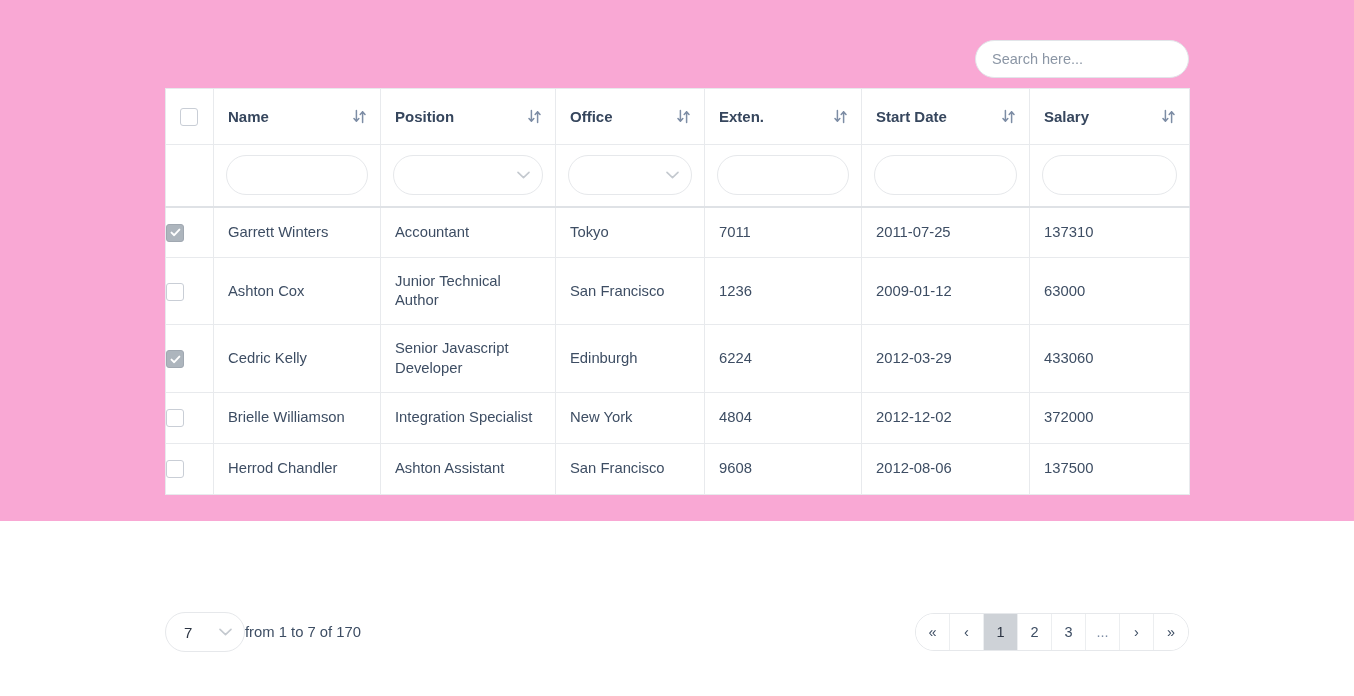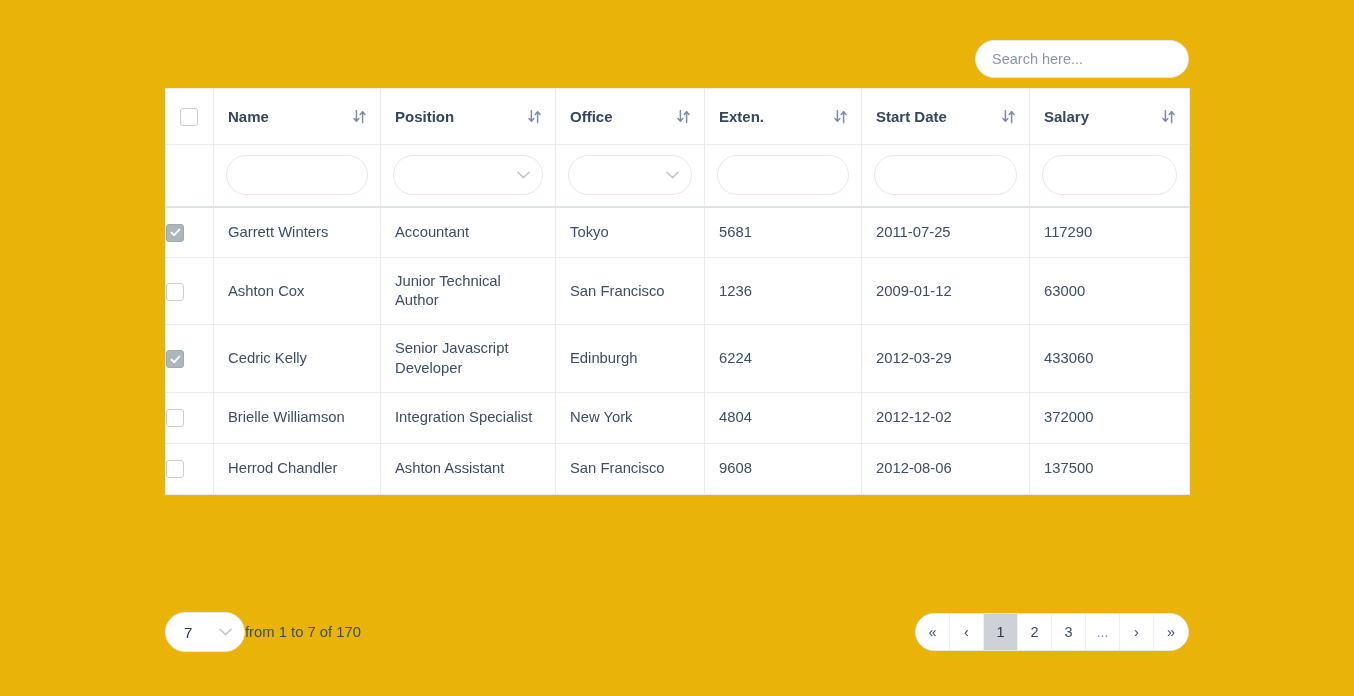--- a/index.html
+++ b/index.html
@@ -9,22 +9,22 @@
     width: 1354px;
     height: 696px;
     background: #ffffff;
     font-family: "Liberation Sans", sans-serif;
     color: #3d4d63;
   }
 
   .page {
     position: relative;
     width: 1354px;
-    height: 696px;
-    background: #eab308;
+    height: 521px;
+    background: #f9a8d4;
   }
 
   
   .search-row {
     position: absolute;
     left: 165px;
     top: 40px;
     width: 1024px;
     display: flex;
     justify-content: flex-end;
@@ -389,23 +389,23 @@
       <tbody class="rows" id="table-body">
           <tr>
             <td class="cell-check"><span class="cbx checked">
                 <svg class="tick" width="11" height="11" viewBox="0 0 11 11" aria-hidden="true">
                   <path d="M1.5 5.6 L4.2 8.2 L9.4 2.6" fill="none" stroke="#ffffff" stroke-width="1.9" stroke-linecap="round" stroke-linejoin="round"></path>
                 </svg>
               </span></td>
             <td>Garrett Winters</td>
             <td>Accountant</td>
             <td>Tokyo</td>
-            <td>5681</td>
+            <td>7011</td>
             <td>2011-07-25</td>
-            <td>117290</td>
+            <td>137310</td>
           </tr>
           <tr>
             <td class="cell-check"><span class="cbx"></span></td>
             <td>Ashton Cox</td>
             <td>Junior Technical Author</td>
             <td>San Francisco</td>
             <td>1236</td>
             <td>2009-01-12</td>
             <td>63000</td>
           </tr>

